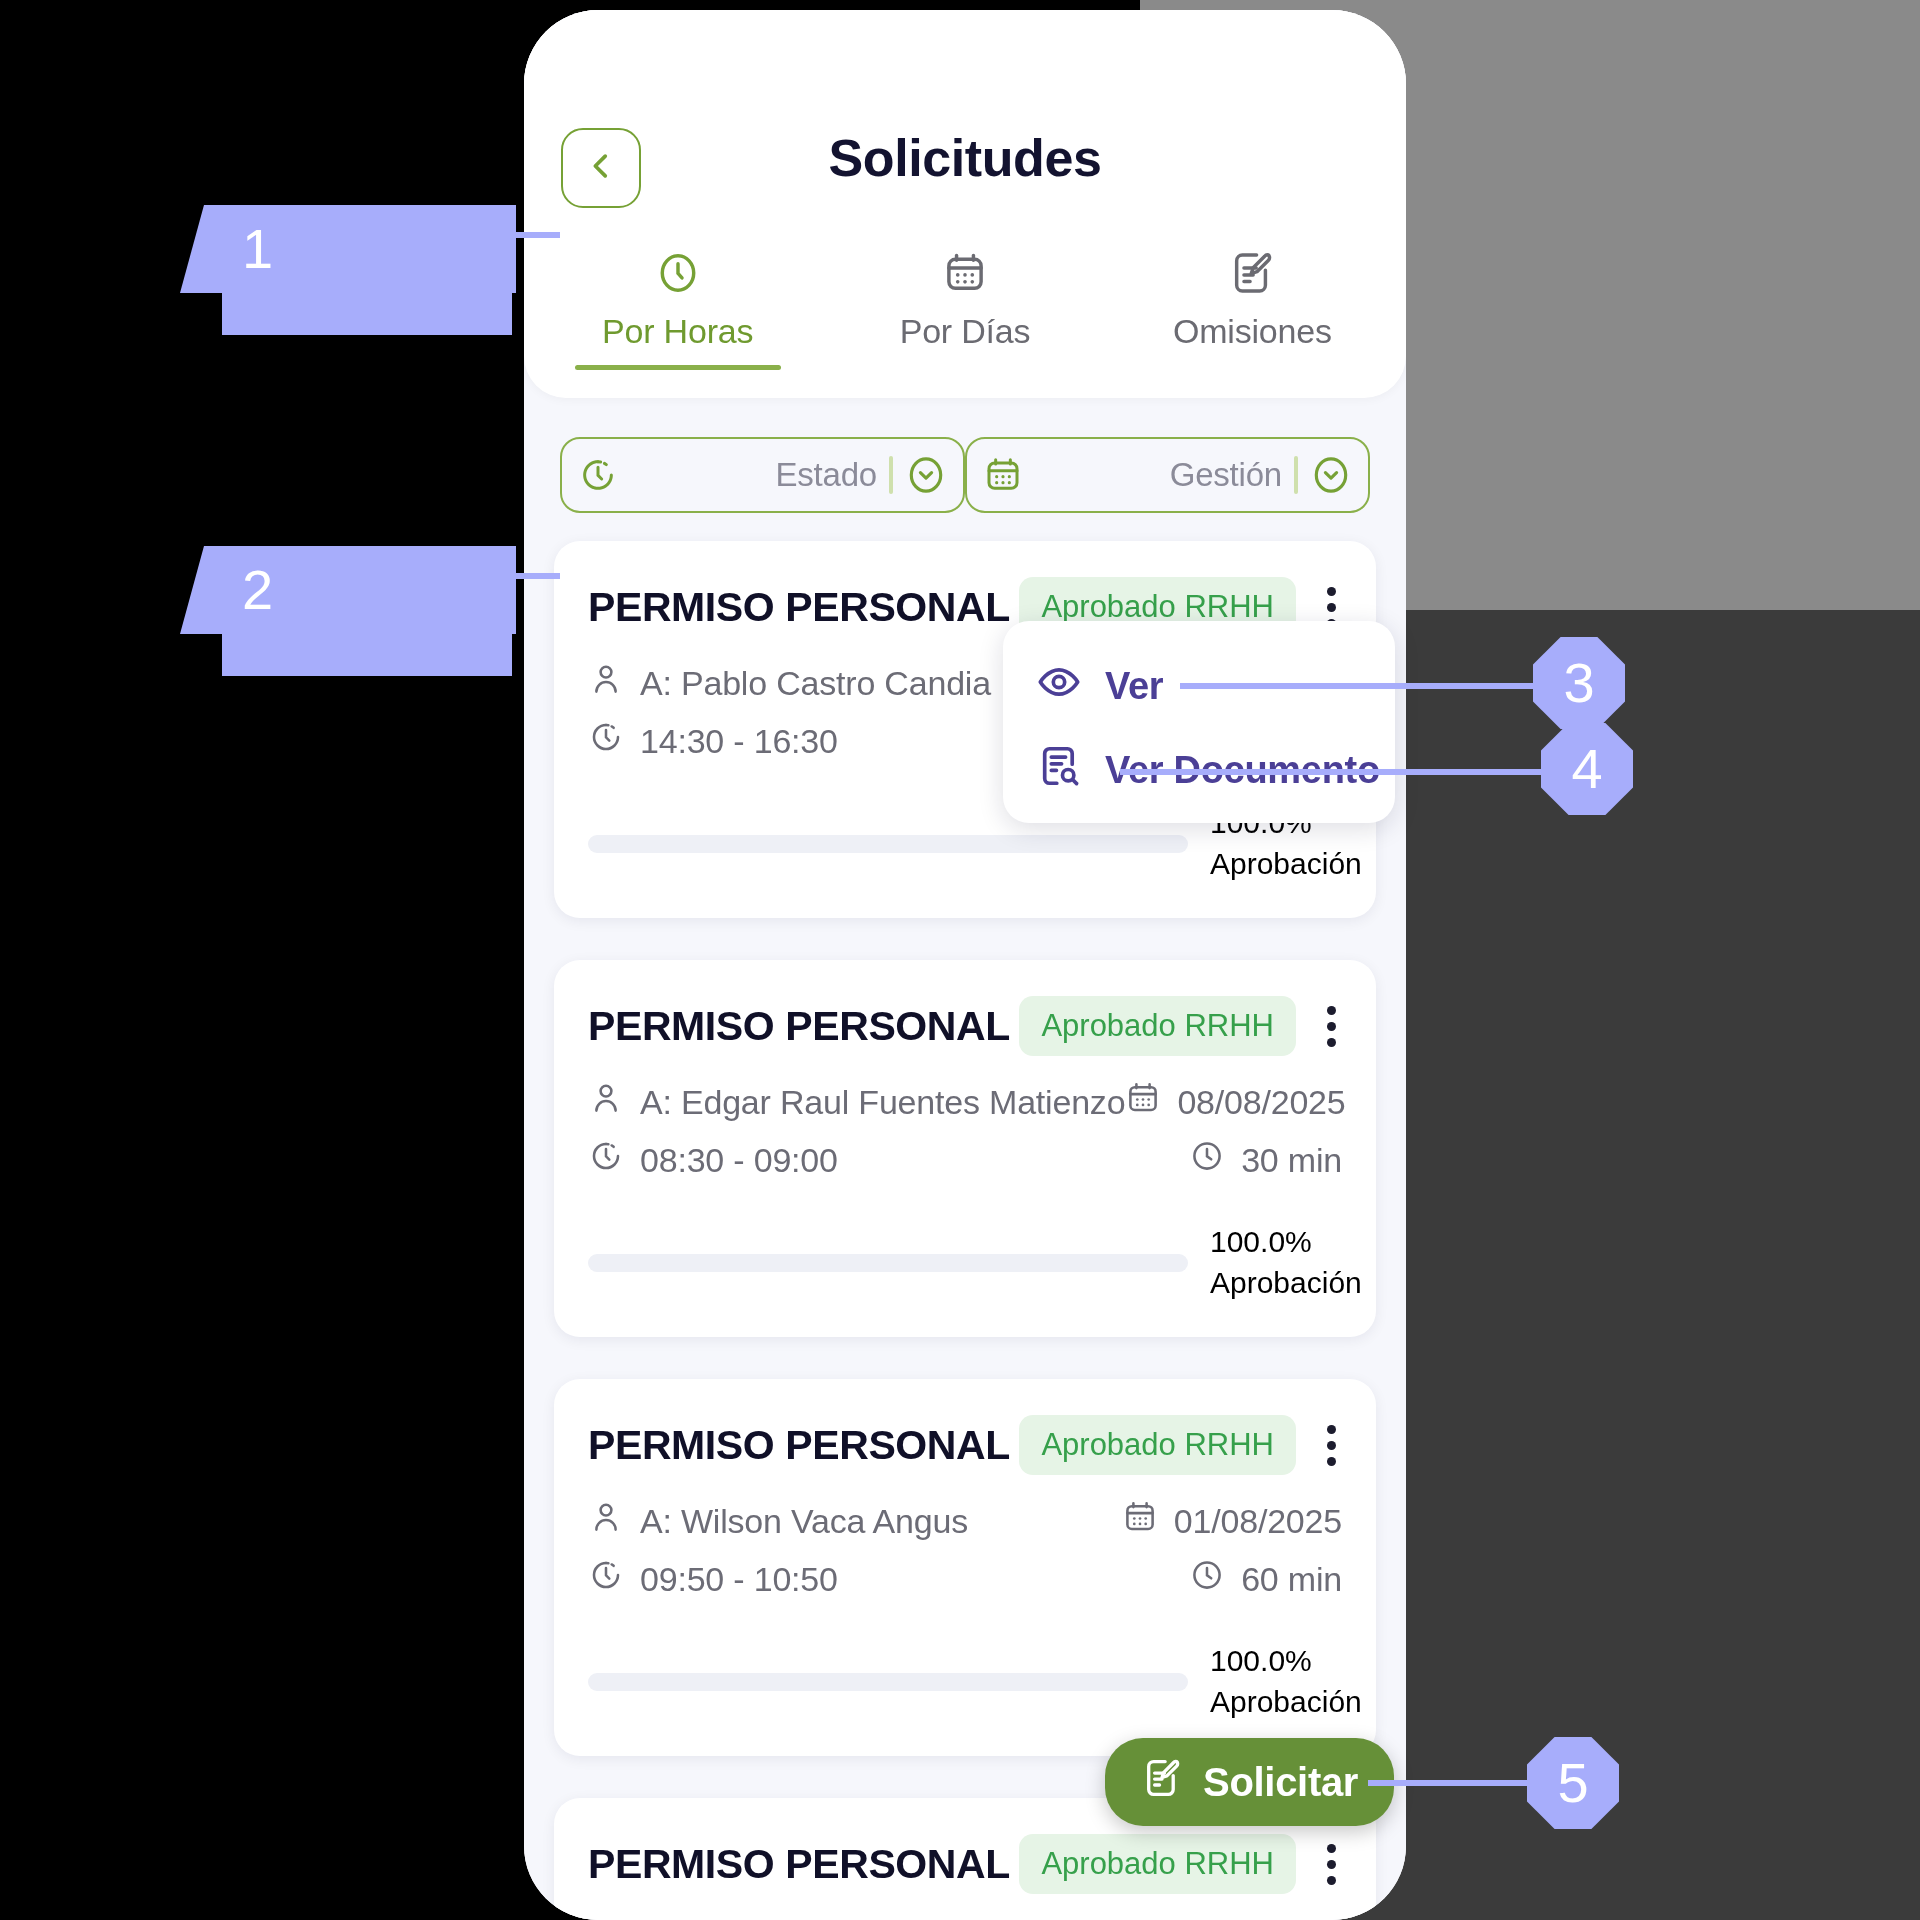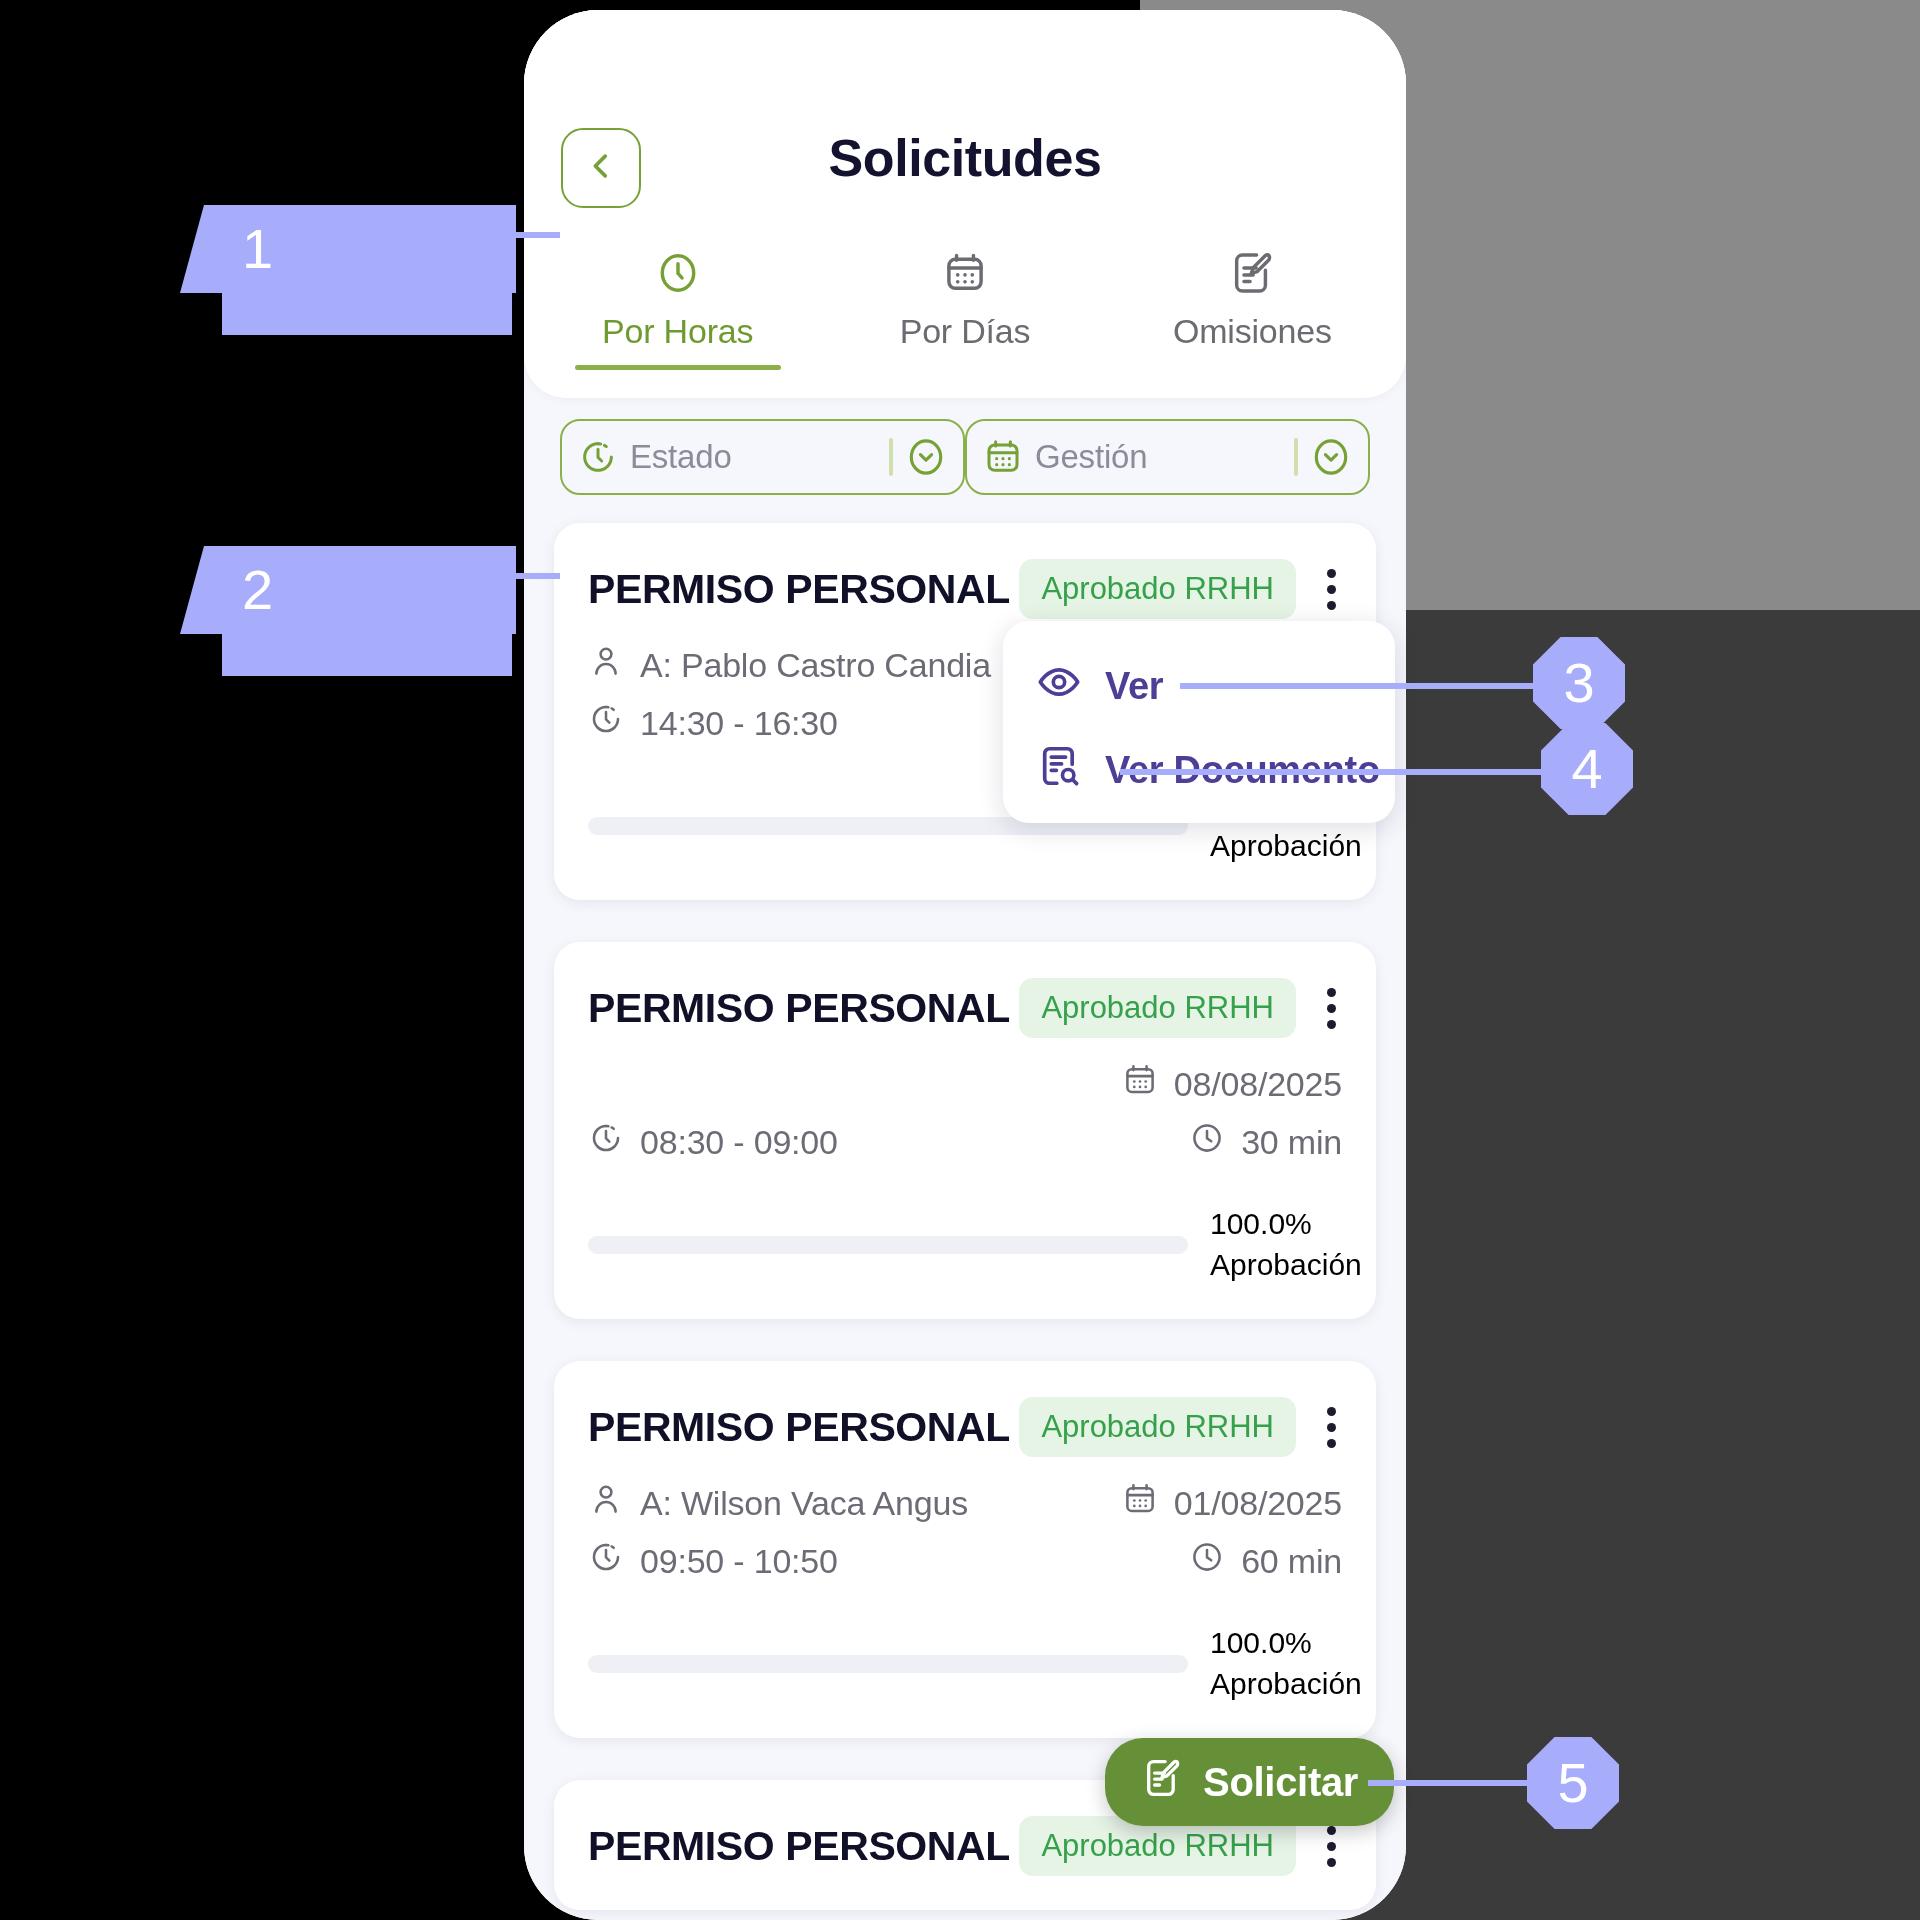--- a/index.html
+++ b/index.html
@@ -51,21 +51,21 @@
   .tabs{ display:flex; margin-top:64px; padding:0 10px; }
   .tab{ flex:1; display:flex; flex-direction:column; align-items:center; cursor:pointer; }
   .tab .tab-ico{ height:50px; display:flex; align-items:center; justify-content:center; }
   .tab .tab-ico svg{ width:46px; height:46px; }
   .tab .tab-label{ margin-top:14px; font-size:34px; color:#6b6b72; letter-spacing:-0.2px; }
   .tab.active .tab-label{ color:#6f9a2f; }
   .tab .underline{ margin-top:14px; height:5px; width:0; background:transparent; border-radius:3px; }
   .tab.active .underline{ width:206px; background:#8ab04a; }
 
   
-  .filters{ display:flex; padding:21px 36px 0 36px; }
+  .filters{ display:flex; padding:39px 36px 0 36px;text-align:right; }
   .filter{
     flex:1; height:76px;
     border:2px solid #8ab04a; border-radius:20px;
     background:#f6f7fc;
     display:flex; align-items:center; padding:0 16px; gap:12px;
     cursor:pointer;
   }
   .filter .f-ico svg{ width:40px; height:40px; display:block; }
   .filter .f-label{ flex:1; font-size:33px; color:#8b8b99; letter-spacing:-0.2px; }
   .filter .f-sep{ width:4px; height:38px; background:#cfe0ad; border-radius:2px; }
@@ -322,20 +322,29 @@
             <span class="card-title">PERMISO PERSONAL</span>
             <span class="badge">Aprobado RRHH</span>
             <span class="kebab">
                 <i></i>
                 <i></i>
                 <i></i>
               </span>
           </div>
           <div class="card-rows">
             <div class="c-row">
+              <span class="c-cell">
+                <span>
+                  <svg viewBox="0 0 24 24" fill="none" stroke="#6c6c76" stroke-width="1.7" stroke-linecap="round">
+                    <circle cx="12" cy="7.4" r="3.6"></circle>
+                    <path d="M5.6 20.4 a6.4 6.4 0 0 1 12.8 0"></path>
+                  </svg>
+                </span>
+                <span>A: Edgar Raul Fuentes Matienzo</span>
+              </span>
               <span class="c-cell right">
                 <span>
                   <svg viewBox="0 0 24 24" fill="none" stroke="#6c6c76" stroke-width="1.7" stroke-linecap="round">
                     <rect x="3.6" y="4.8" width="16.8" height="15.2" rx="3"></rect>
                     <path d="M3.6 9.4 H20.4"></path>
                     <path d="M7.6 2.8 V5.4 M16.4 2.8 V5.4"></path>
                     <circle cx="8.2" cy="13" r=".9" fill="#6c6c76" stroke="none"></circle>
                     <circle cx="12" cy="13" r=".9" fill="#6c6c76" stroke="none"></circle>
                     <circle cx="15.8" cy="13" r=".9" fill="#6c6c76" stroke="none"></circle>
                     <circle cx="8.2" cy="16.6" r=".9" fill="#6c6c76" stroke="none"></circle>

